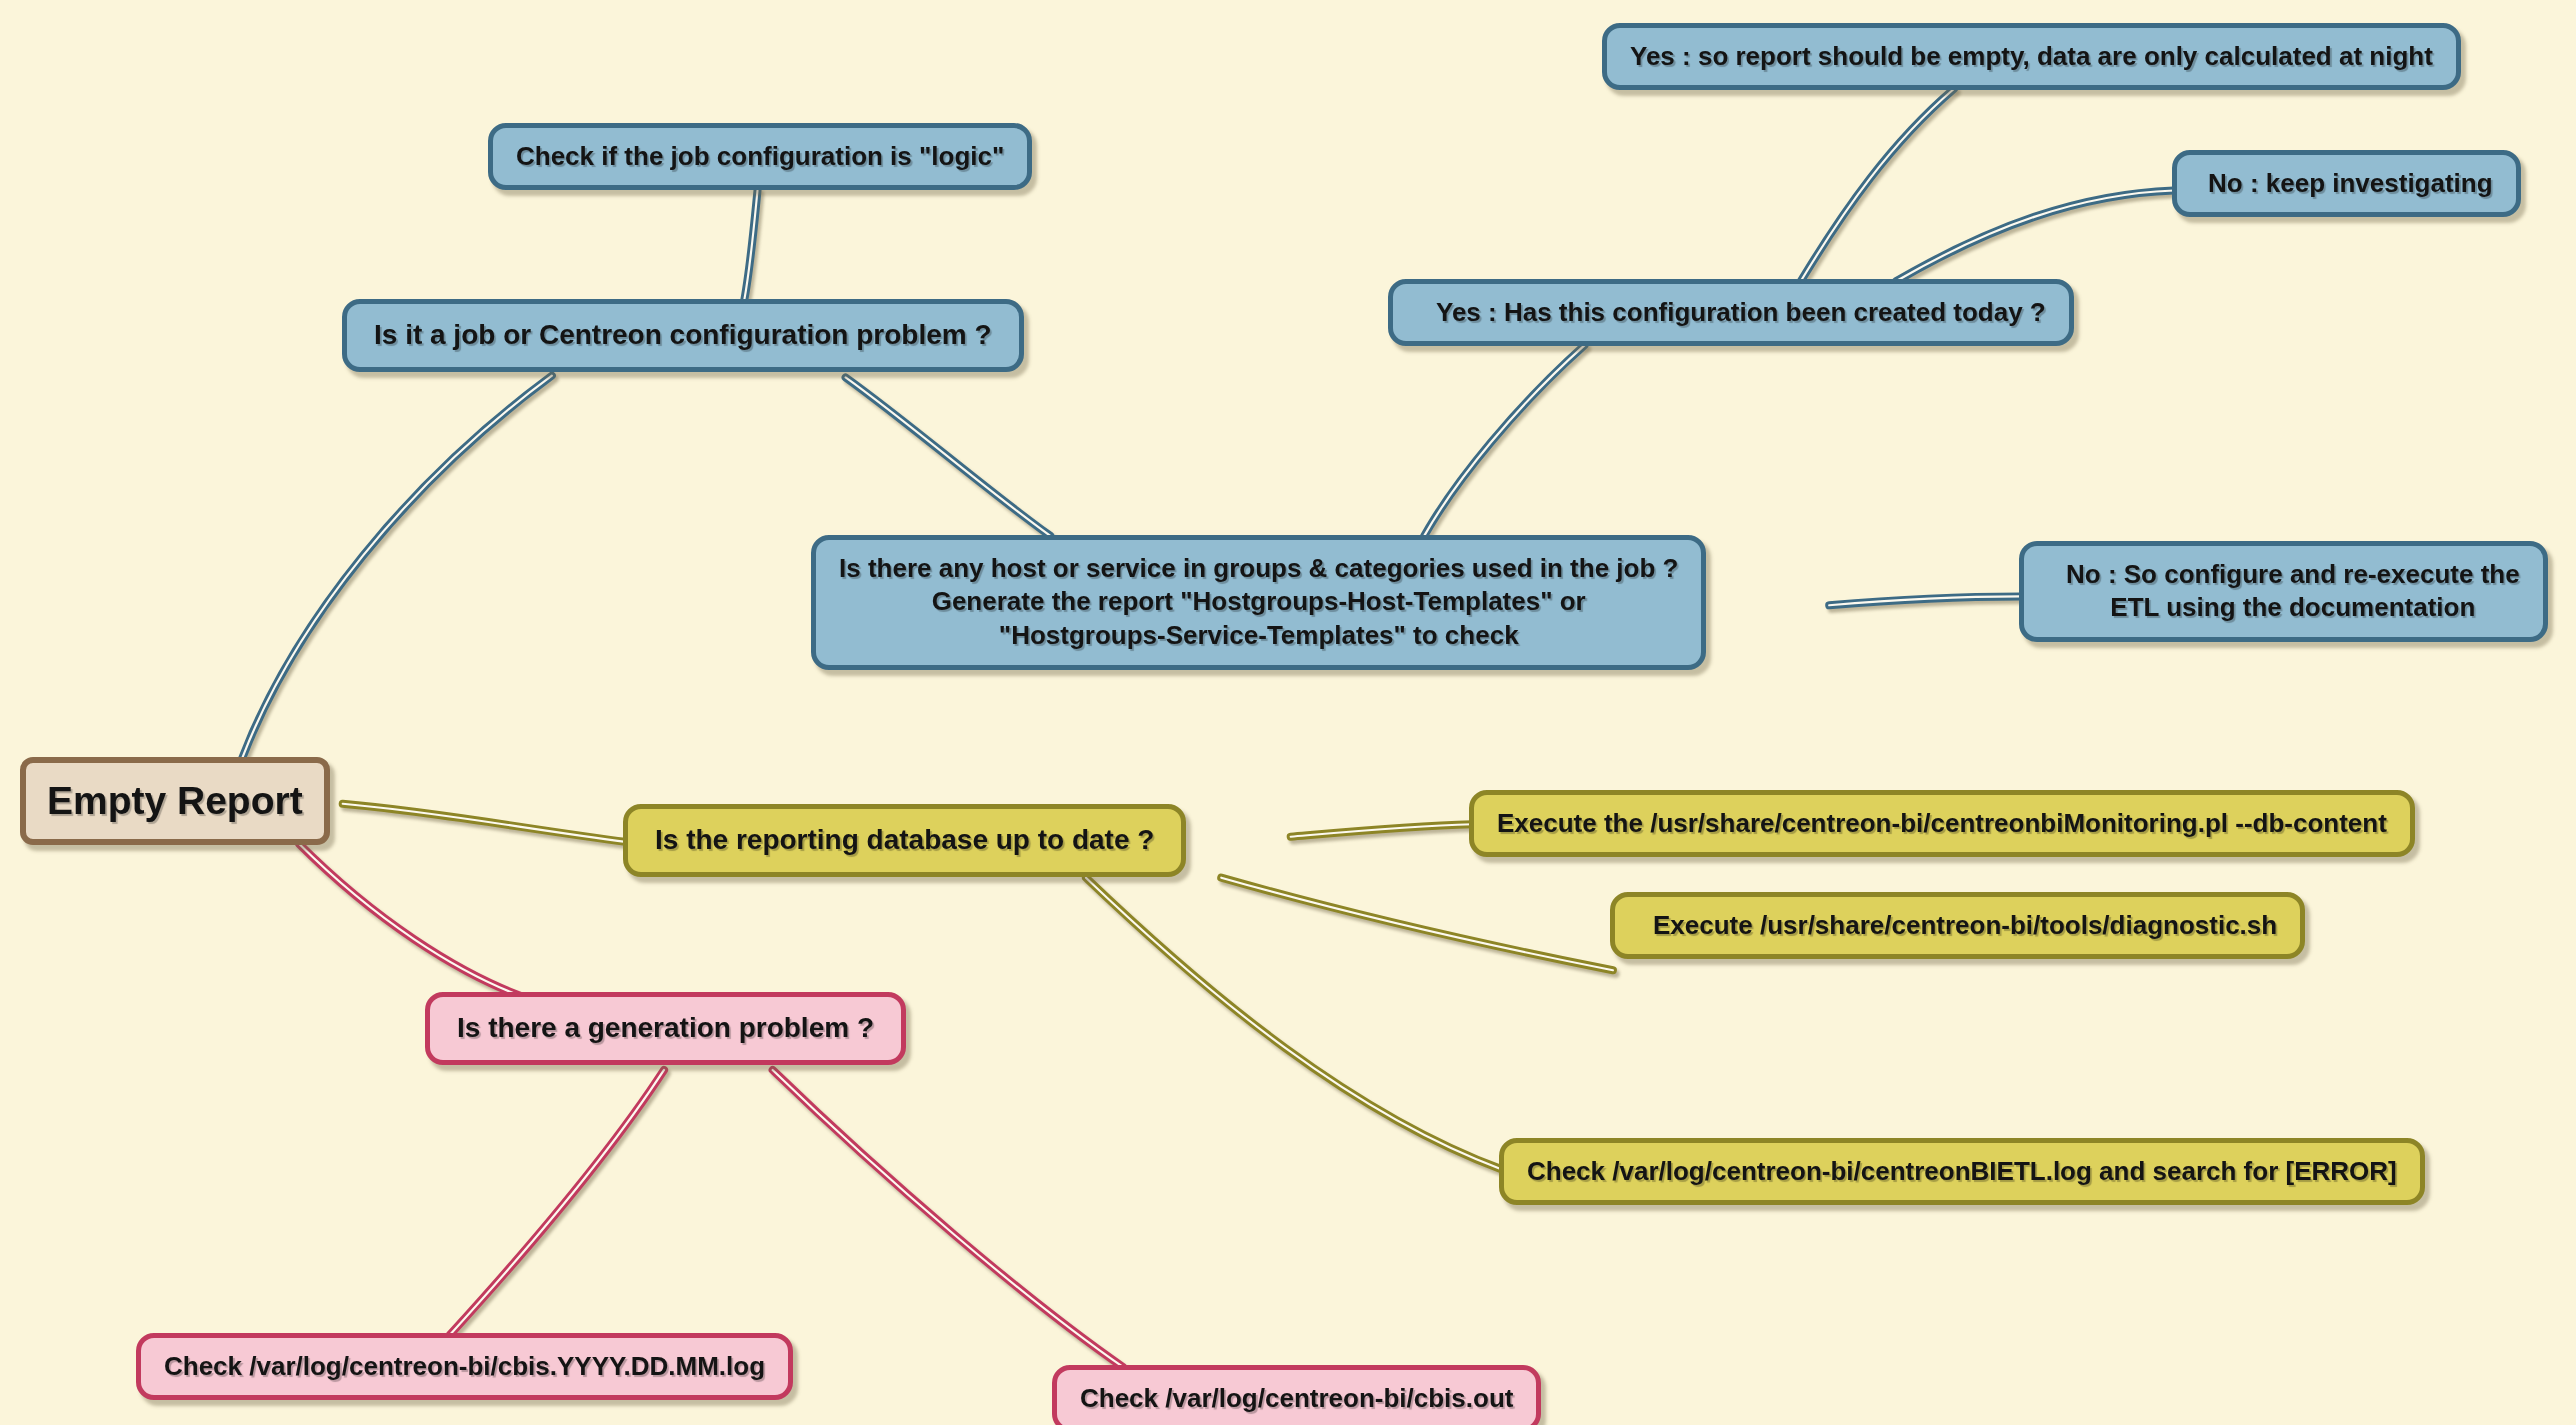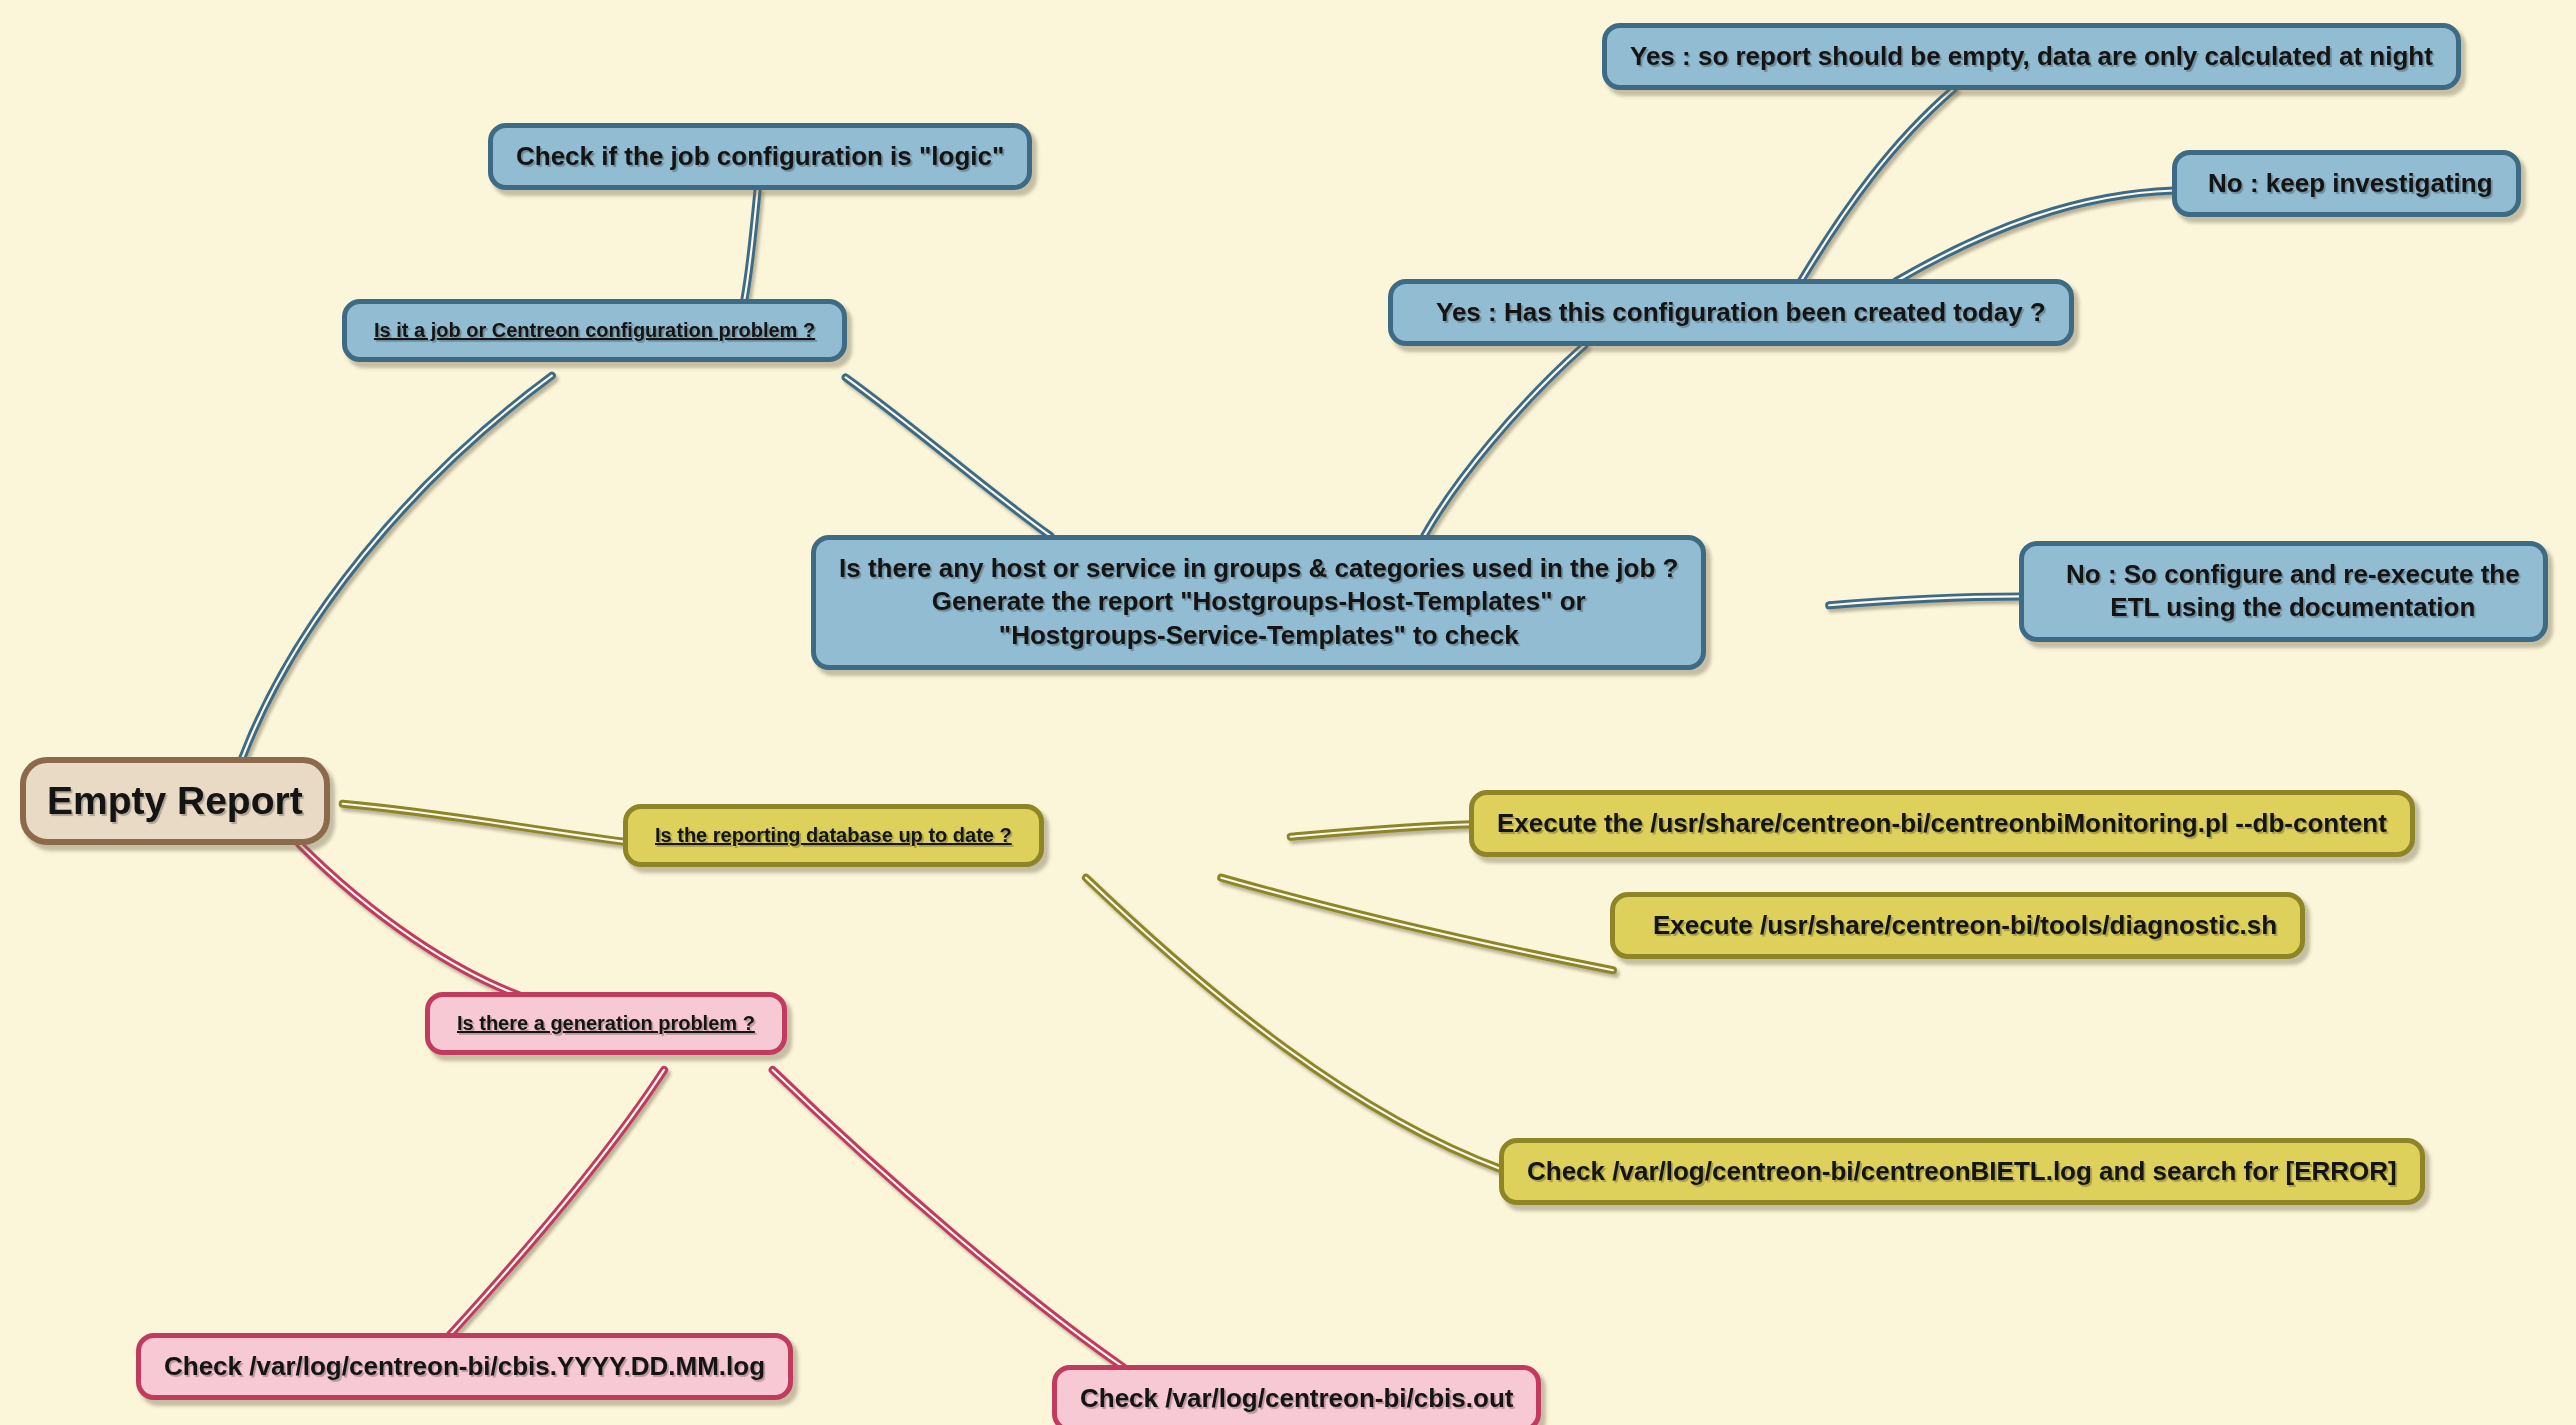--- a/index.html
+++ b/index.html
@@ -16,24 +16,24 @@
     position:absolute;
     display:flex;align-items:center;justify-content:center;
     text-align:center;font-weight:bold;color:#141414;
     white-space:pre;line-height:1.3;
     width:max-content;box-sizing:border-box;
     border-style:solid;border-width:5.3px;border-radius:18px;
     box-shadow:4.5px 5.3px 3.6px rgba(110,100,70,0.38);
     text-shadow:1.8px 1.8px 0.9px rgba(0,0,0,0.25);
   }
   .leaf{font-size:26px;padding:11.6px 23px;}
-  .question{font-size:20px;padding:13.4px 27px;text-decoration:underline;}
+  .question{font-size:28px;padding:13.4px 27px;}
   .root-node{
     font-size:39px;padding:12.5px 21.4px;
-    background:#e9dac5;border:6.2px solid #8a6a4a;border-radius:27px;
+    background:#e9dac5;border:6.2px solid #8a6a4a;border-radius:13px;
   }
   .blue{background:#92bcd1;border-color:#3d6b85;}
   .olive{background:#ddd15c;border-color:#8d8526;}
   .pink{background:#f7c9d4;border-color:#c23a5e;}
 
   .n0{left:19.6px;top:757px;}
   .n1{left:342px;top:299px;}
   .n2{left:488px;top:123px;}
   .n3{left:811px;top:535px;}
   .n4{left:1388px;top:279px;padding-left:43px;}

